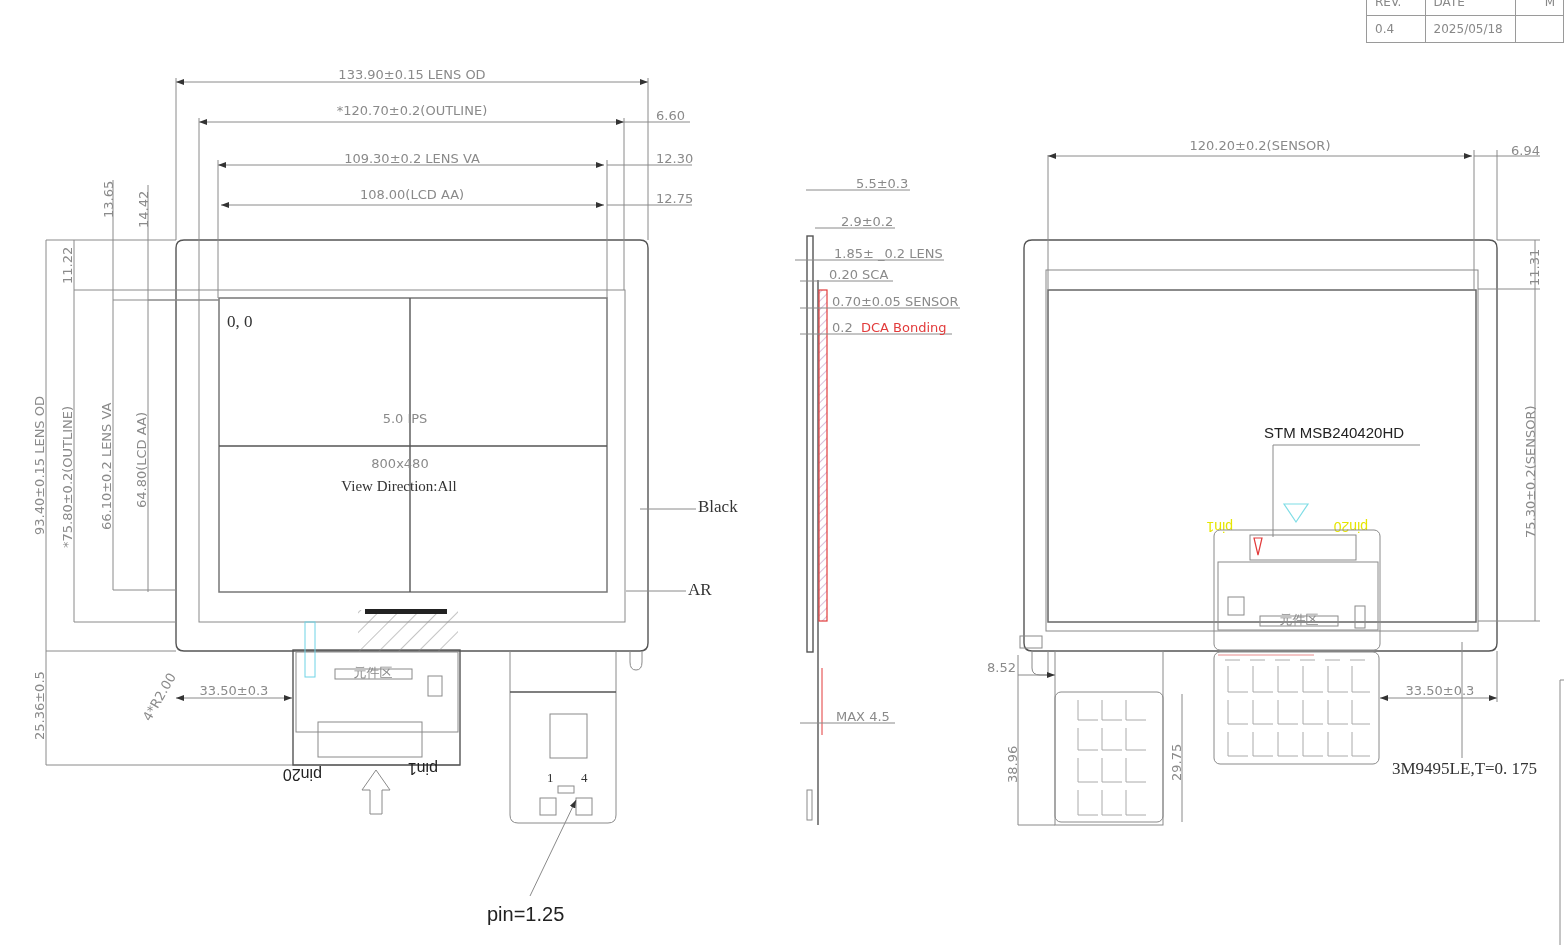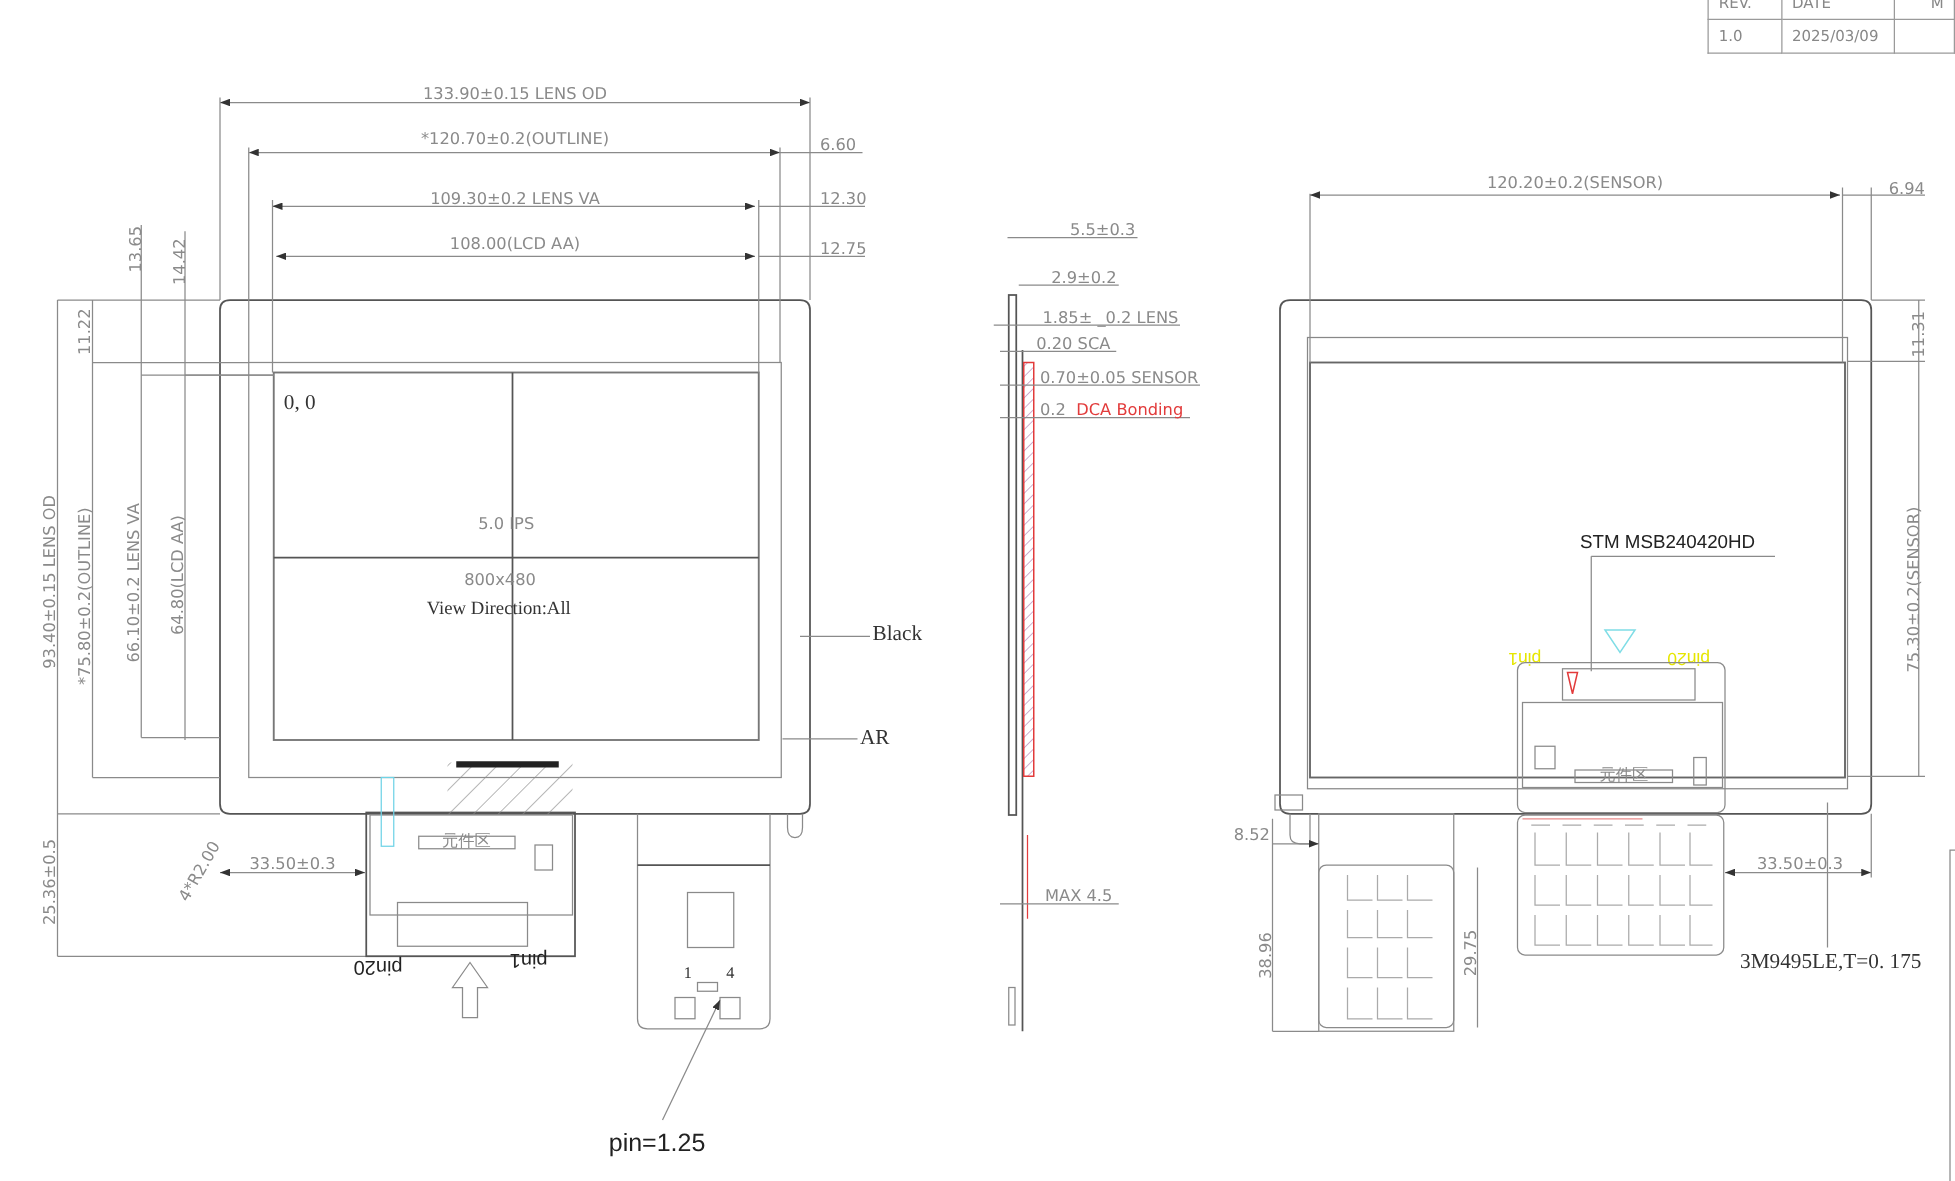--- a/index.html
+++ b/index.html
@@ -17,22 +17,22 @@
 <body>
 
 <table class="tb" style="left:1366px;top:-12px;border-collapse:collapse;">
   <tbody>
       <tr>
     <td style="width:56px;">REV.</td>
     <td style="width:78px;">DATE</td>
     <td style="width:50px;text-align:right;">M</td>
   </tr>
   <tr>
-    <td>1.0</td>
-    <td>2025/03/09</td>
+    <td>0.4</td>
+    <td>2025/05/18</td>
     <td></td>
   </tr>
 </tbody>
   </table>
 
 <svg width="1564" height="945" viewBox="0 0 1564 945">
   <defs>
     <pattern id="hatch" width="14" height="14" patternUnits="userSpaceOnUse" patternTransform="rotate(45)">
       <line x1="0" y1="0" x2="0" y2="14" stroke="#8a8a8a" stroke-width="1"></line>
     </pattern>

